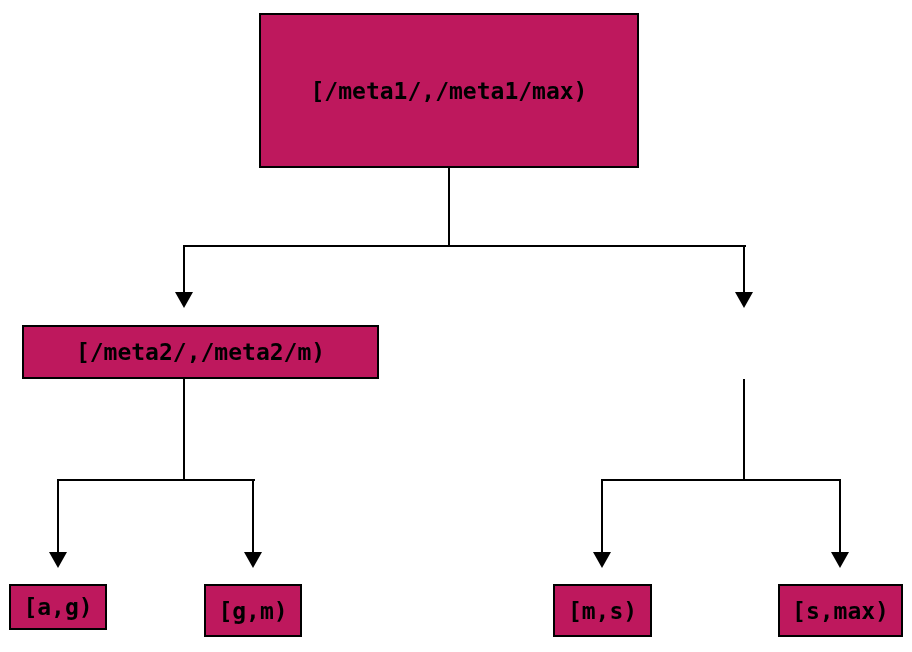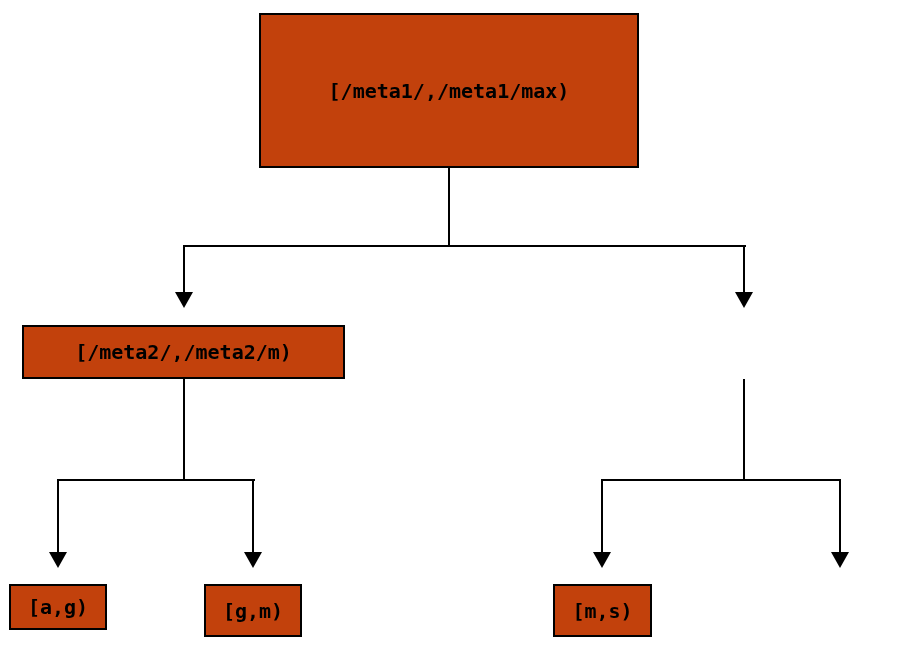--- a/index.html
+++ b/index.html
@@ -16,46 +16,46 @@
   }
   .canvas {
     position: absolute;
     left: 0; top: 0;
     width: 912px; height: 652px;
   }
   .node {
     position: absolute;
     box-sizing: border-box;
     border: 2px solid #000000;
-    background: #c2410c;
+    background: #be185d;
     color: #000000;
     display: flex;
     align-items: center;
     justify-content: center;
-    font-size: 20px;
+    font-size: 23px;
     font-weight: bold;
     white-space: pre;
     letter-spacing: 0;
   }
   .line {
     position: absolute;
     background: #000000;
   }
   .arrow {
     position: absolute;
     width: 0;
     height: 0;
     border-left: 9px solid transparent;
     border-right: 9px solid transparent;
     border-top: 16px solid #000000;
   }
 
   
   #node-root { left: 259px; top: 13px;  width: 380px; height: 155px; }
-  #node-l    { left: 22px;  top: 325px; width: 323px; height: 54px; }
+  #node-l    { left: 22px;  top: 325px; width: 357px; height: 54px; }
   #node-r    { left: 582px; top: 325px; width: 325px; height: 54px; }
   #node-ll   { left: 9px;   top: 584px; width: 98px;  height: 46px; }
   #node-lr   { left: 204px; top: 584px; width: 98px;  height: 53px; }
   #node-rl   { left: 553px; top: 584px; width: 99px;  height: 53px; }
   #node-rr   { left: 778px; top: 584px; width: 125px; height: 53px; }
 
   
   #c-root-stem { left: 448px; top: 168px; width: 2px;   height: 78px; }
   #c-root-bar  { left: 183px; top: 245px; width: 563px; height: 2px; }
   #c-drop-l1   { left: 183px; top: 246px; width: 2px;   height: 46px; }
@@ -103,14 +103,15 @@
   <div class="line" id="c-drop-rl"></div>
   <div class="line" id="c-drop-rr"></div>
   <div class="arrow" id="a-rl"></div>
   <div class="arrow" id="a-rr"></div>
 
   <div class="node" id="node-root">[/meta1/,/meta1/max)</div>
   <div class="node" id="node-l">[/meta2/,/meta2/m)</div>
   <div class="node" id="node-ll">[a,g)</div>
   <div class="node" id="node-lr">[g,m)</div>
   <div class="node" id="node-rl">[m,s)</div>
+  <div class="node" id="node-rr">[s,max)</div>
 
 </div>
 
 </body></html>

